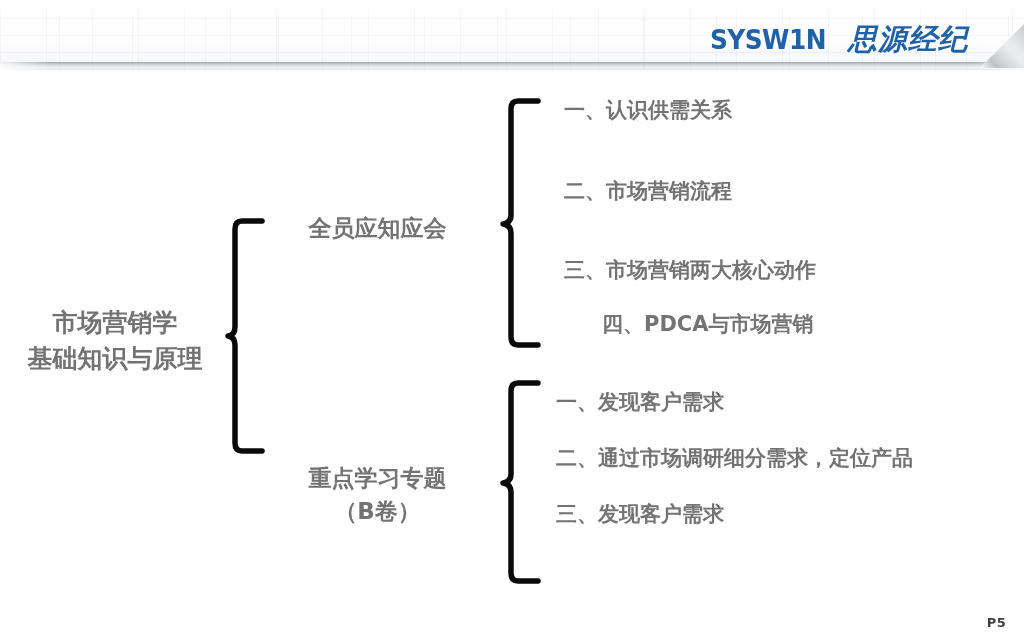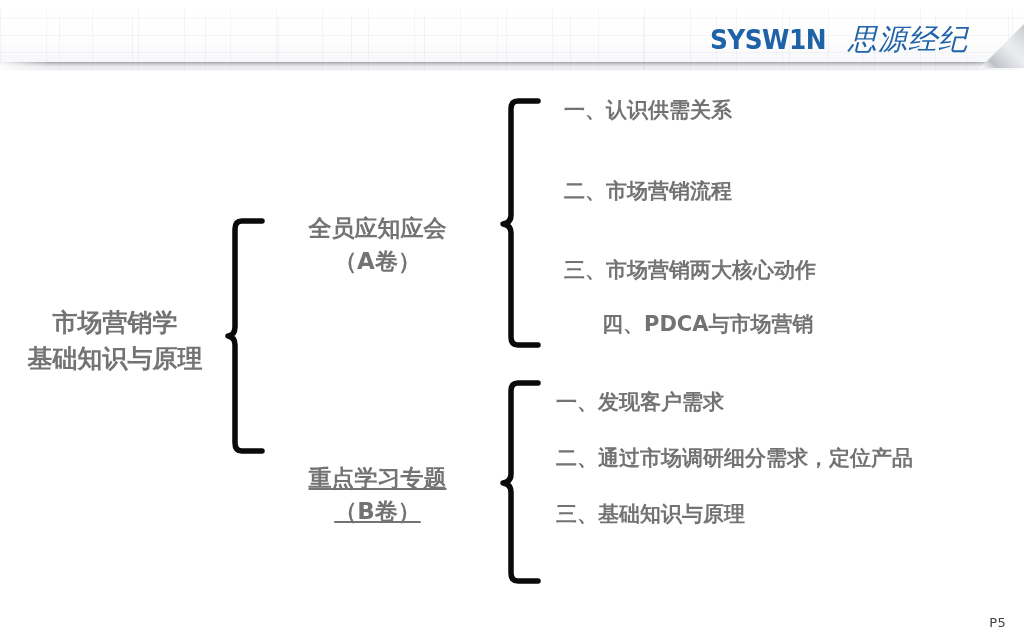--- a/index.html
+++ b/index.html
@@ -80,21 +80,21 @@
     font-family: "DejaVu Sans", "Liberation Sans", sans-serif;
     font-weight: bold;
     font-size: 27px;
     letter-spacing: -0.6px;
     color: #1F62A8;
     transform: scaleX(0.92);
     transform-origin: left bottom;
   }
   #logo-cn {
     font-family: "DejaVu Serif", "Liberation Serif", serif;
-    font-weight: normal;
+    font-weight: bold;
     font-style: italic;
     font-size: 29px;
     letter-spacing: 1px;
     color: #1F62A8;
     margin-left: 12px;
   }
 
   
   #corner-fold {
     position: absolute;
@@ -157,21 +157,21 @@
     position: absolute;
   }
 
   
   #page-number {
     position: absolute;
     right: 18px;
     bottom: 10px;
     font-family: "DejaVu Sans", "Liberation Sans", sans-serif;
     font-size: 13px;
-    font-weight: normal;
+    font-weight: bold;
     color: #3f3f3f;
     letter-spacing: 0.3px;
   }
 </style>
 </head>
 <body>
 
 <div id="header">
   <div id="header-grid"></div>
   <div id="header-grid2"></div>
@@ -196,40 +196,39 @@
     <div>市场营销学</div>
     <div>基础知识与原理</div>
   </div>
 
   <svg class="brace" style="left:222px; top:216px; width:46px; height:240px;" viewBox="0 0 46 240" fill="none">
     <path d="M40 5 H20 Q13 5 13 13 V111 Q13 119 6 120 Q13 121 13 129 V227 Q13 235 20 235 H40" stroke="#0a0a0a" stroke-width="5.5" stroke-linecap="round" stroke-linejoin="round"></path>
   </svg>
 
   <div class="node branch-node" style="left:270px; top:212px; width:215px;">
     <div>全员应知应会</div>
-    <div>（A卷）</div>
   </div>
 
   <svg class="brace" style="left:496px; top:96px; width:46px; height:254px;" viewBox="0 0 46 254" fill="none">
     <path d="M42 5 H22 Q15 5 15 13 V119 Q15 127 7 128 Q15 129 15 137 V241 Q15 249 22 249 H42" stroke="#0a0a0a" stroke-width="5.5" stroke-linecap="round" stroke-linejoin="round"></path>
   </svg>
 
   <div class="node leaf-node" style="left:564px; top:96px;">一、认识供需关系</div>
   <div class="node leaf-node" style="left:564px; top:177px;">二、市场营销流程</div>
   <div class="node leaf-node" style="left:564px; top:256px;">三、市场营销两大核心动作</div>
   <div class="node leaf-node" style="left:564px; top:310px;margin-left:38px;">四、PDCA与市场营销</div>
 
-  <div class="node branch-node" style="left:270px; top:462px; width:215px;text-decoration:underline;">
+  <div class="node branch-node" style="left:270px; top:462px; width:215px;">
     <div>重点学习专题</div>
     <div>（B卷）</div>
   </div>
 
   <svg class="brace" style="left:496px; top:378px; width:46px; height:208px;" viewBox="0 0 46 208" fill="none">
     <path d="M42 5 H22 Q15 5 15 13 V96 Q15 104 7 105 Q15 106 15 114 V195 Q15 203 22 203 H42" stroke="#0a0a0a" stroke-width="5.5" stroke-linecap="round" stroke-linejoin="round"></path>
   </svg>
 
   <div class="node leaf-node" style="left:556px; top:388px;">一、发现客户需求</div>
   <div class="node leaf-node" style="left:556px; top:444px;">二、通过市场调研细分需求，定位产品</div>
-  <div class="node leaf-node" style="left:556px; top:500px;">三、基础知识与原理</div>
+  <div class="node leaf-node" style="left:556px; top:500px;">三、发现客户需求</div>
 
 </div>
 
 <div id="page-number">P5</div>
 
 </body></html>

